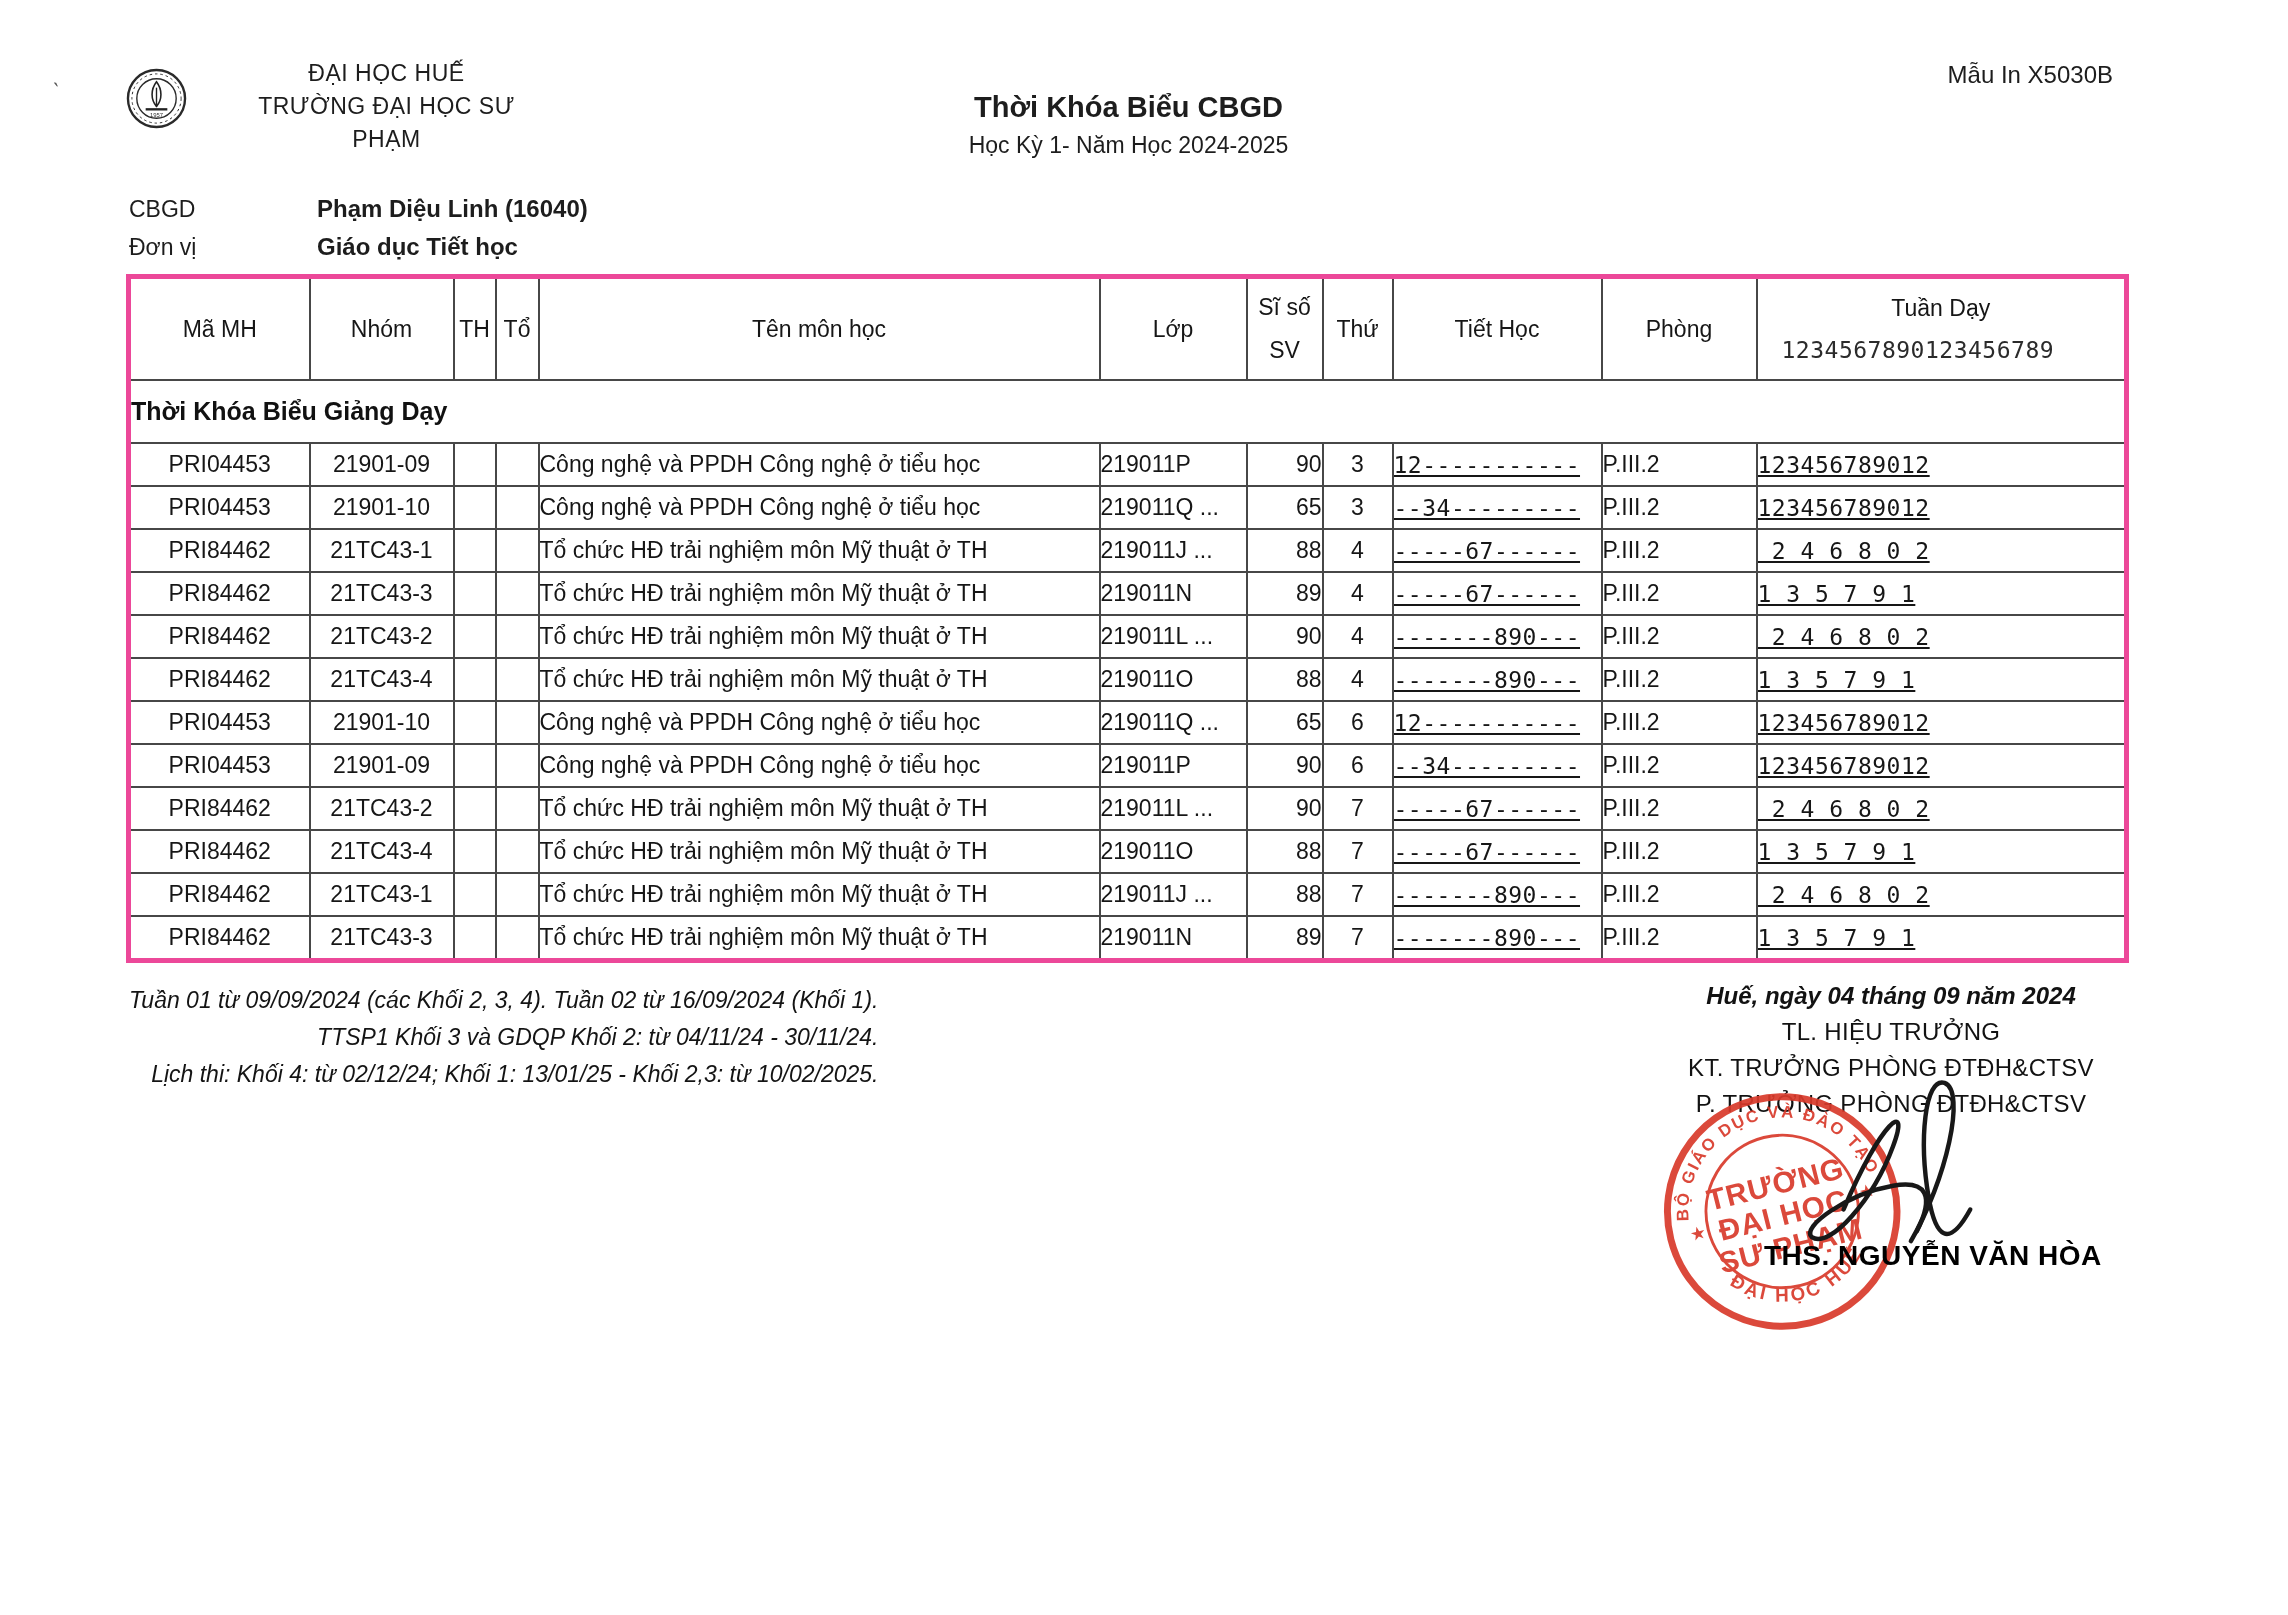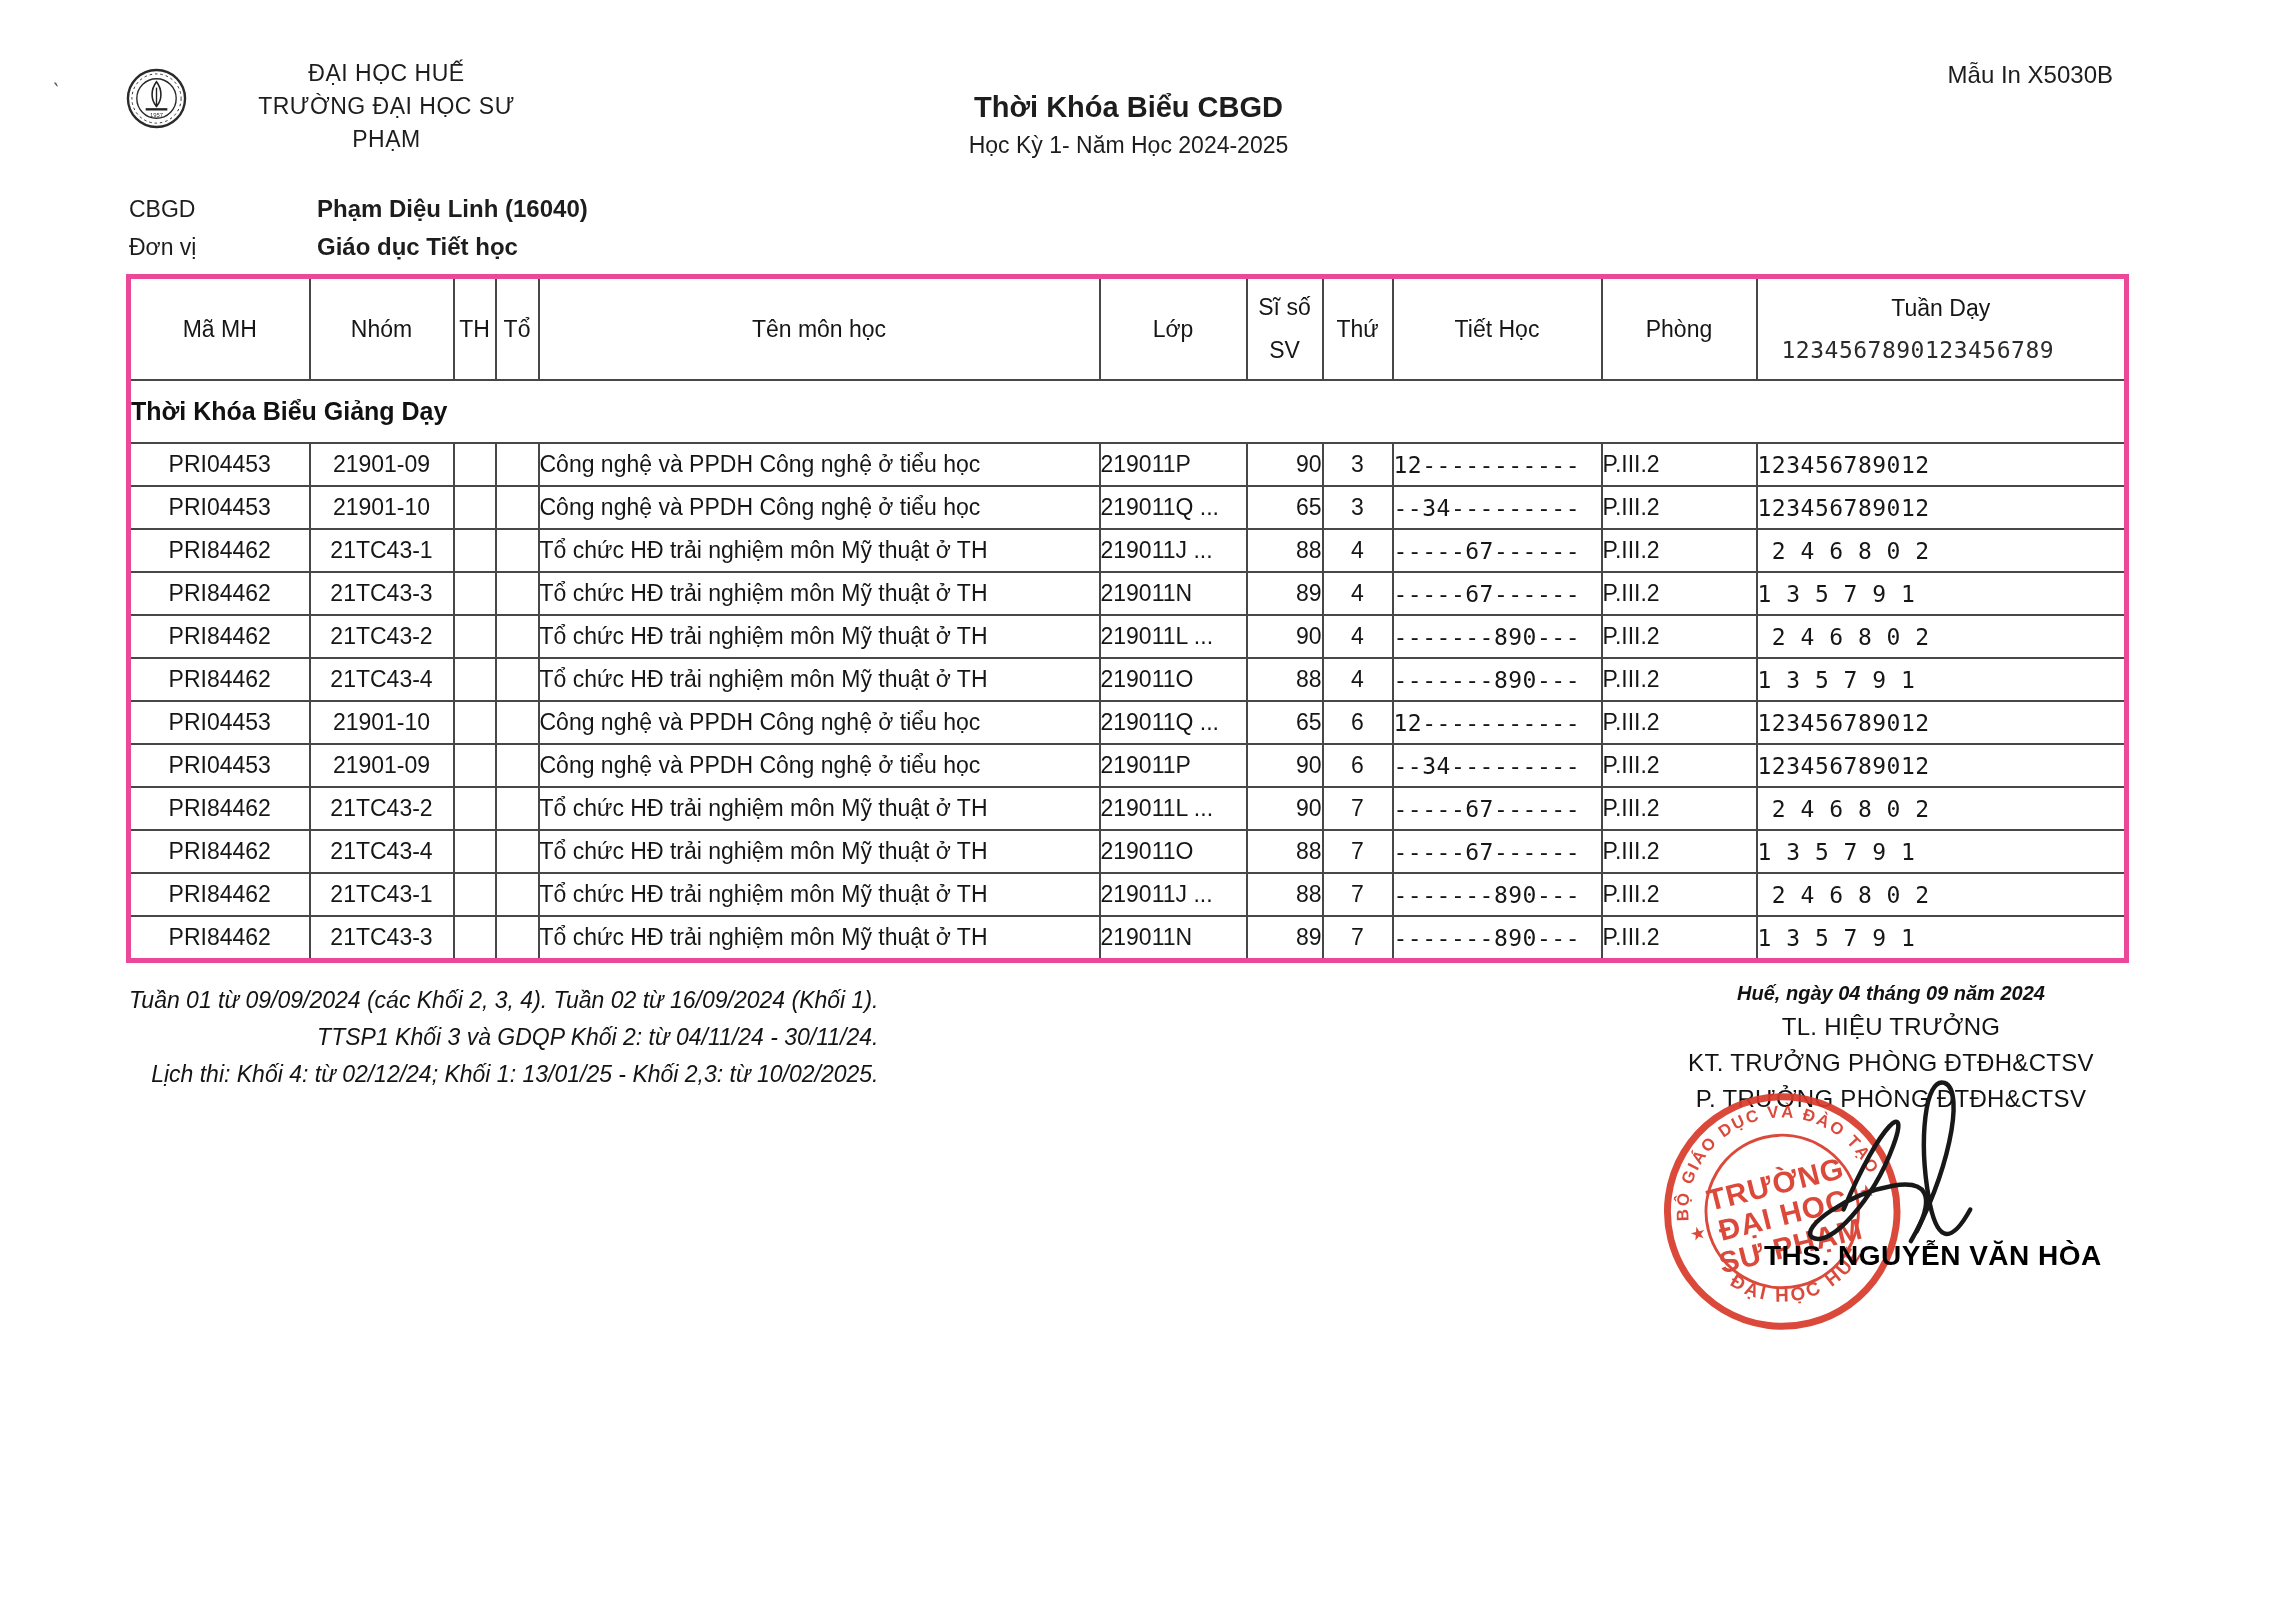--- a/index.html
+++ b/index.html
@@ -32,32 +32,32 @@
   }
   table.tkb th, table.tkb td { border:2px solid #474747; padding:0; overflow:hidden; }
   table.tkb thead th { height:100px; font-weight:normal; vertical-align:middle; text-align:center; }
   th.h-left, td.c-left { text-align:left; padding-left:12px; }
   td.c-center { text-align:center; }
   td.c-right { text-align:right; padding-right:9px; }
   .section-row td { height:61px; font-weight:bold; font-size:25px; text-align:left; padding-left:12px; color:#111; }
   tr.data-row td { height:41px; vertical-align:middle; }
   .mono { font-family:"DejaVu Sans Mono", monospace; }
   .pre { white-space:pre; }
-  td.mono { padding-left:8px; font-size:23px; letter-spacing:0.5px; }
+  td.mono { padding-left:8px; font-size:23px; letter-spacing:0.5px;text-decoration:underline; }
   .siso-head { display:flex; flex-direction:column; justify-content:space-evenly; height:100%; align-items:center; }
   .tuan-head { display:flex; flex-direction:column; justify-content:space-evenly; height:100%; }
   .tuan-title { text-align:center; }
   .tuan-scale { text-align:left; padding-left:24px; font-size:23px; letter-spacing:0.5px; color:#2b2b2b; }
 
   
   .notes { left:129px; top:982px; font-size:23px; font-style:italic; line-height:37px; color:#141414;text-align:right; }
 
   
   .sig-block { left:1614px; top:982px; width:554px; text-align:center; color:#121212; }
-  .sig-date { font-size:20px; font-style:italic; font-weight:bold; }
+  .sig-date { font-size:24px; font-style:italic; font-weight:bold; }
   .sig-line { font-size:24px; margin-top:8px; letter-spacing:0.3px; }
   .sig-name { left:1764px; top:1240px; font-size:28px; font-weight:bold; letter-spacing:0.5px; color:#000000; }
 
   .stamp-svg { left:1614px; top:1061px; }
 </style>
 </head>
 <body>
 
 <div class="page">
 

